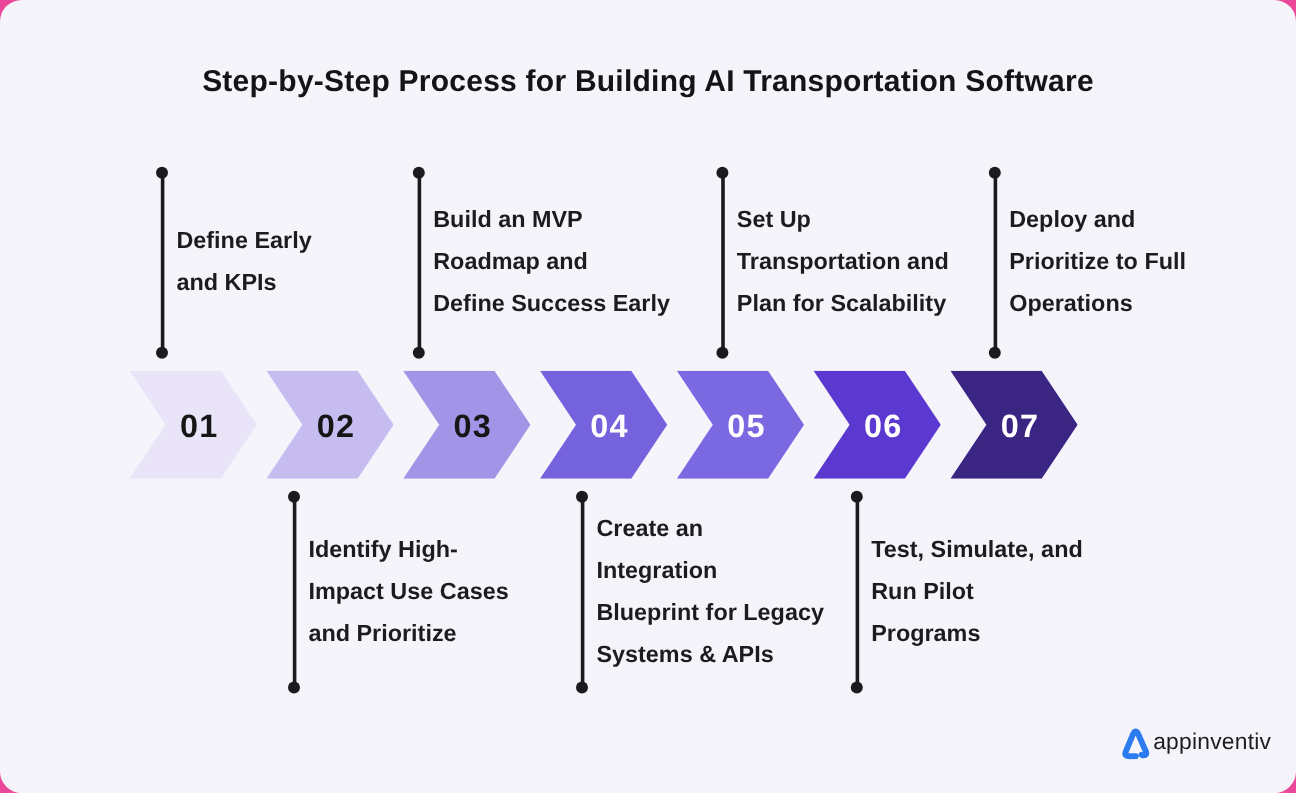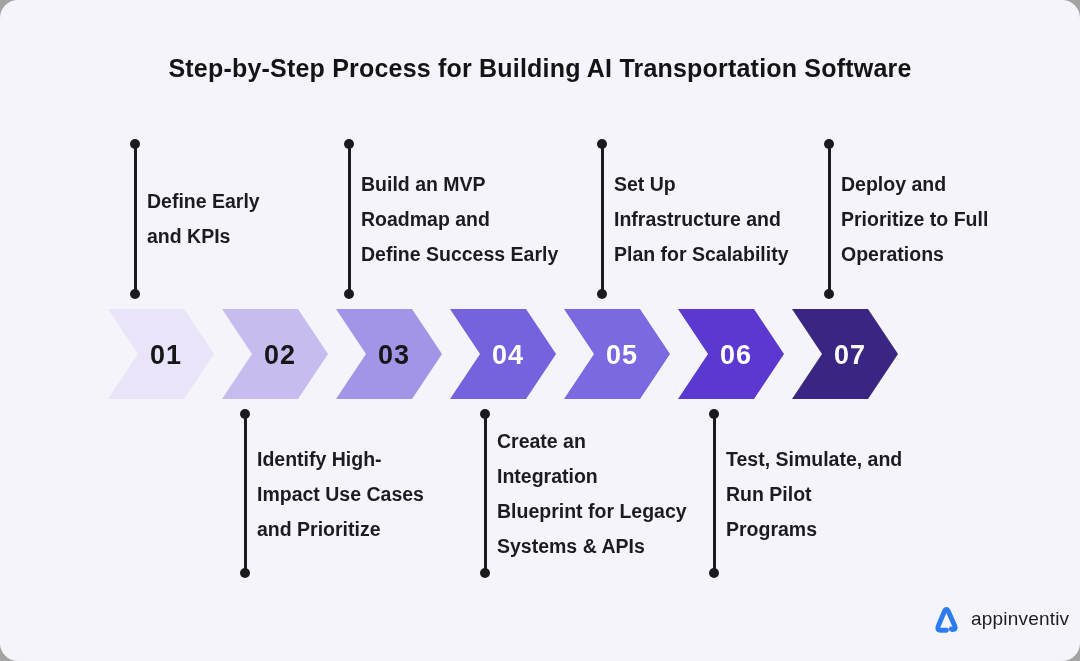--- a/index.html
+++ b/index.html
@@ -2,21 +2,21 @@
 <html><head>
 <meta charset="utf-8">
 <style>
   html, body { margin: 0; padding: 0; background: #ffffff; }
   .canvas {
     position: relative;
     width: 1080px;
     height: 661px;
     overflow: hidden;
     font-family: "Liberation Sans", sans-serif;
-    background: #a3a3a3;
+    background: #ec4899;
   }
   .card {
     position: absolute;
     inset: 0;
     background: #f5f4fa;
     border-radius: 18px;
   }
   .title {
     position: absolute;
     top: 54px;
@@ -75,21 +75,21 @@
     font-weight: bold;
     line-height: 35px;
     color: #1c1c20;
   }
   .logo {
     position: absolute;
     left: 931px;
     top: 605px;
     display: flex;
     align-items: center;
-    gap: 12px;
+    gap: 2px;
   }
   .logo-mark { width: 28px; height: 28px; display: block; }
   .logo-text {
     font-size: 19px;
     font-weight: 500;
     color: #1d1d1f;
     letter-spacing: 0.2px;
   }
 </style>
 </head>
@@ -138,21 +138,21 @@
   </div>
   <div class="connector top" style="left:349px">
     <div class="vline"></div>
     <div class="step-label">Build an MVP
 Roadmap and
 Define Success Early</div>
   </div>
   <div class="connector top" style="left:602px">
     <div class="vline"></div>
     <div class="step-label">Set Up
-Infrastructure and
+Transportation and
 Plan for Scalability</div>
   </div>
   <div class="connector top" style="left:829px">
     <div class="vline"></div>
     <div class="step-label">Deploy and
 Prioritize to Full
 Operations</div>
   </div>
 
   <div class="connector bottom" style="left:245px">

